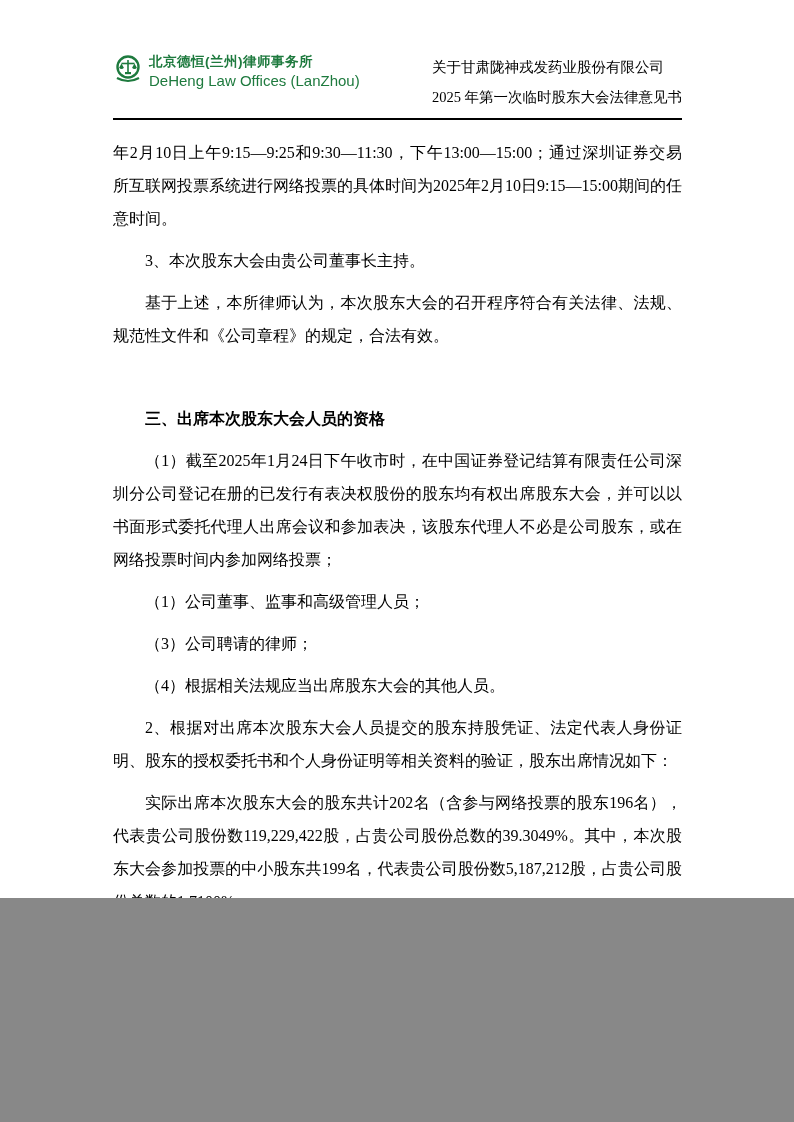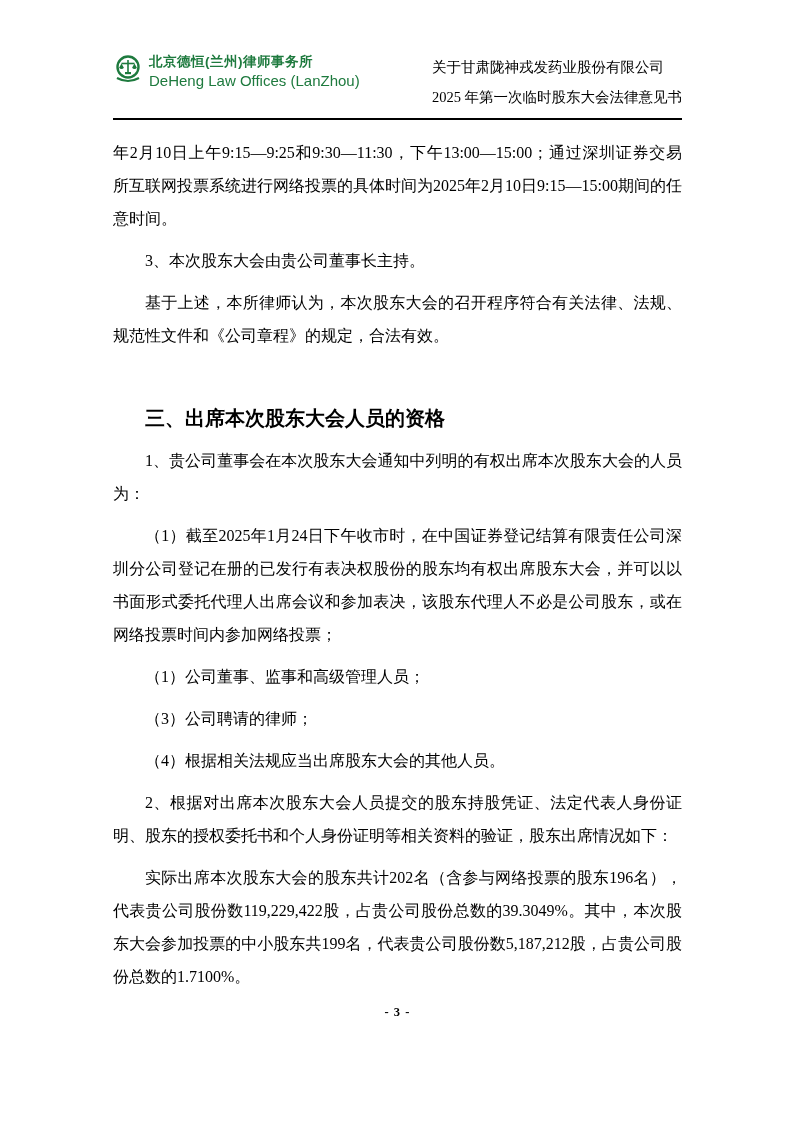--- a/index.html
+++ b/index.html
@@ -1,19 +1,19 @@
 <!DOCTYPE html>
 <html lang="zh"><head>
 <meta charset="utf-8">
 <style>
   html, body { margin: 0; padding: 0; background: #888; }
   .page {
     position: relative;
     width: 794px;
-    height: 1122px;
+    height: 898px;
     margin: 0 auto;
     background: #ffffff;
     box-sizing: border-box;
     padding: 50px 112px 0 113px;
     font-family: "Liberation Serif", "DejaVu Serif", serif;
     color: #000;
     overflow: hidden;
   }
   
   .header {
@@ -51,21 +51,21 @@
   main {
     margin-top: 12px;
     font-size: 16px;
     line-height: 33px;
     text-align: justify;
   }
   main p { margin: 9px 0 0 0; }
   main p.noindent { margin-top: 16px; text-indent: 0; }
   main p.indent { text-indent: 32px; }
   h2.section {
-    font-size: 20px;
+    font-size: 16px;
     line-height: 33px;
     font-weight: bold;
     margin: 50px 0 3px 0;
     text-indent: 32px;
   }
   
   .pageno {
     text-align: center;
     font-size: 12.5px;
     font-weight: bold;
@@ -104,21 +104,20 @@
 
   <div class="rule"></div>
 
   <main>
     <p class="noindent">年2月10日上午9:15—9:25和9:30—11:30，下午13:00—15:00；通过深圳证券交易所互联网投票系统进行网络投票的具体时间为2025年2月10日9:15—15:00期间的任意时间。</p>
     <p class="indent">3、本次股东大会由贵公司董事长主持。</p>
     <p class="indent">基于上述，本所律师认为，本次股东大会的召开程序符合有关法律、法规、规范性文件和《公司章程》的规定，合法有效。</p>
 
     <h2 class="section">三、出席本次股东大会人员的资格</h2>
 
-    <p class="indent">1、贵公司董事会在本次股东大会通知中列明的有权出席本次股东大会的人员为：</p>
     <p class="indent">（1）截至2025年1月24日下午收市时，在中国证券登记结算有限责任公司深圳分公司登记在册的已发行有表决权股份的股东均有权出席股东大会，并可以以书面形式委托代理人出席会议和参加表决，该股东代理人不必是公司股东，或在网络投票时间内参加网络投票；</p>
     <p class="indent">（1）公司董事、监事和高级管理人员；</p>
     <p class="indent">（3）公司聘请的律师；</p>
     <p class="indent">（4）根据相关法规应当出席股东大会的其他人员。</p>
     <p class="indent">2、根据对出席本次股东大会人员提交的股东持股凭证、法定代表人身份证明、股东的授权委托书和个人身份证明等相关资料的验证，股东出席情况如下：</p>
     <p class="indent">实际出席本次股东大会的股东共计202名（含参与网络投票的股东196名），代表贵公司股份数119,229,422股，占贵公司股份总数的39.3049%。其中，本次股东大会参加投票的中小股东共199名，代表贵公司股份数5,187,212股，占贵公司股份总数的1.7100%。</p>
   </main>
 
   <footer>
     <div class="pageno">- 3 -</div>

